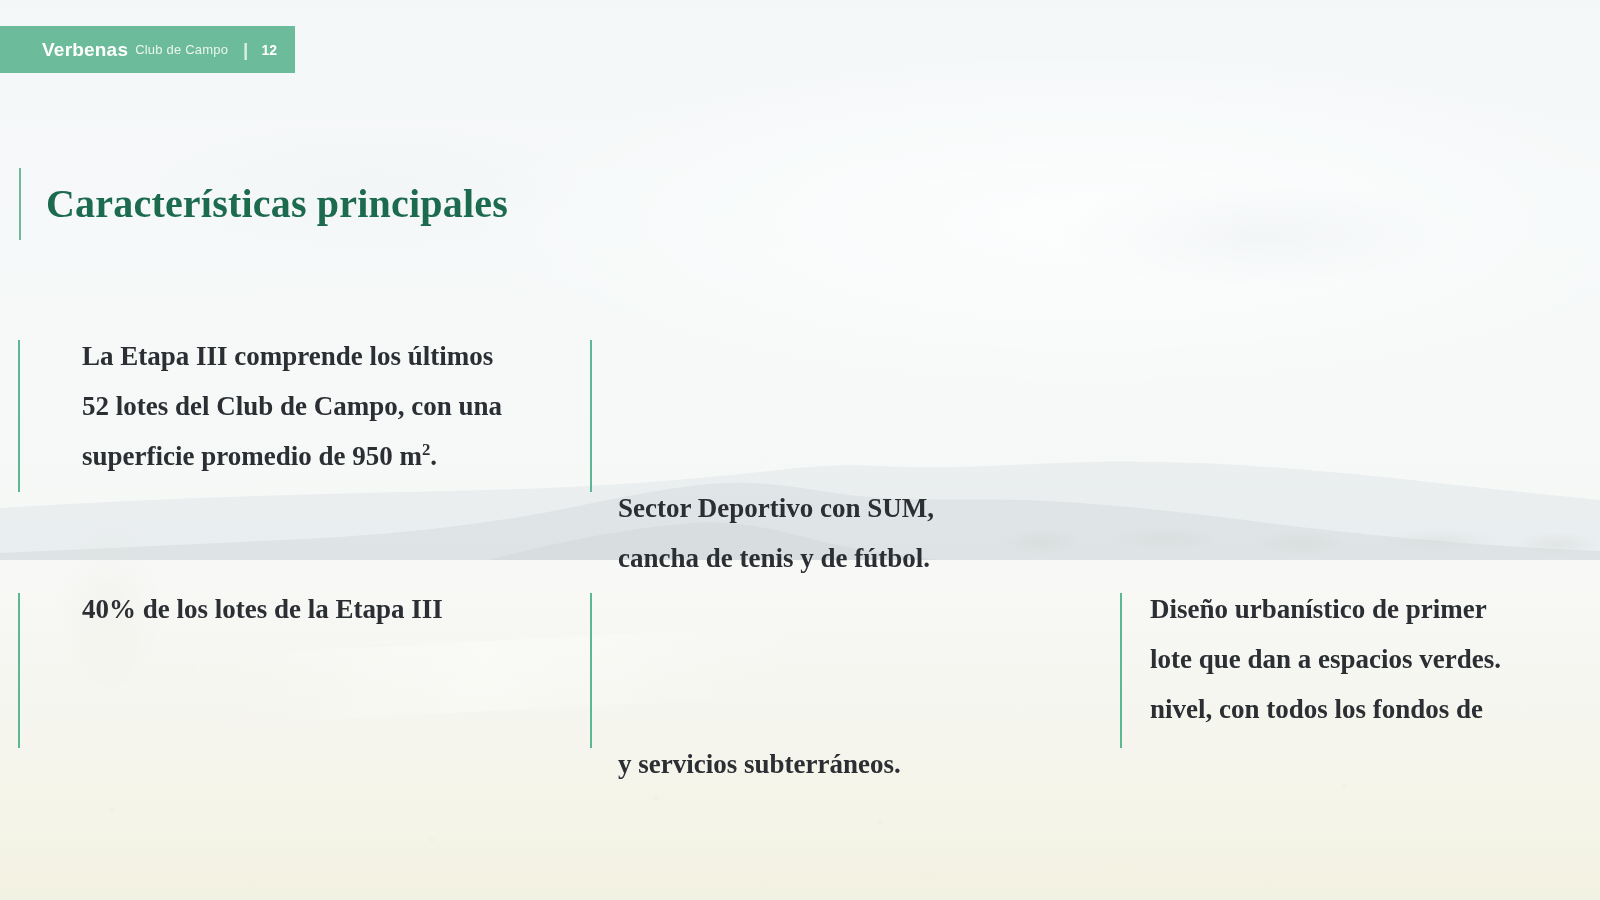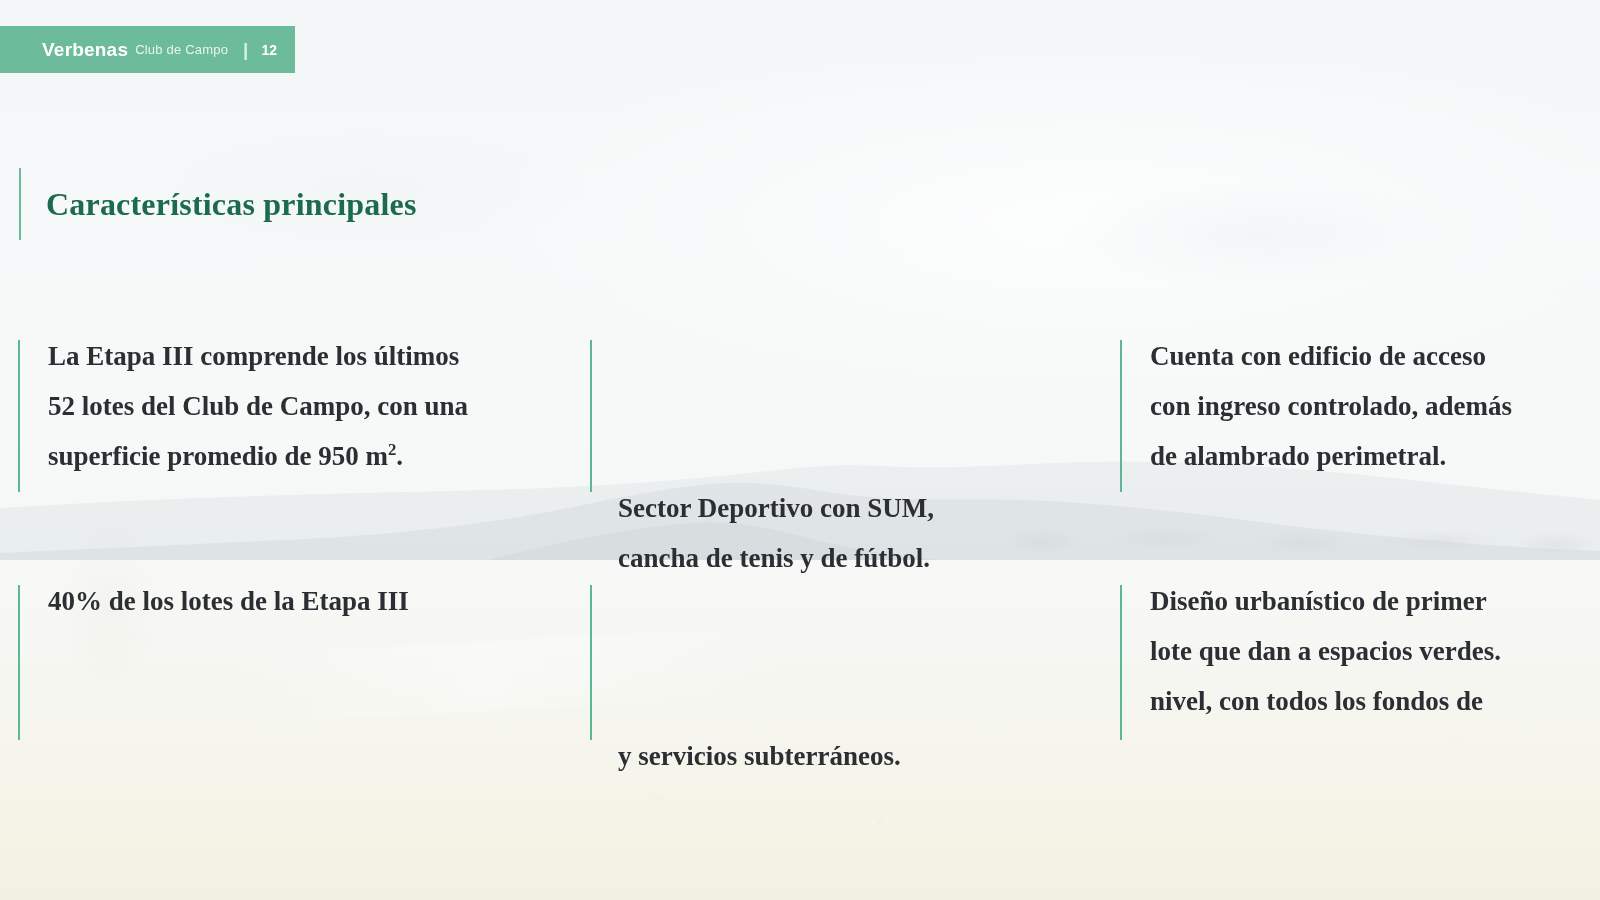--- a/index.html
+++ b/index.html
@@ -124,36 +124,36 @@
     display:flex; align-items:center;
   }
   .title-rule {
     width:2px; height:72px; background:#6cbb9b; flex:0 0 auto;
   }
   .title-text {
     margin-left:25px;
     color:#1d6b4f;
     font-family:"Liberation Serif", serif;
     font-weight:bold;
-    font-size:32px;
+    font-size:40px;
     letter-spacing:.2px;
     line-height:1;
     white-space:nowrap;
   }
 
   
   #feature-grid {
     position:absolute; left:18px; top:340px; width:1560px;
   }
   .feature-row { display:flex; }
   .feature-row.row-1 { height:245px; }
-  .feature-row.row-2 { height:175px; }
+  .feature-row.row-2 { height:175px;margin-top:8px; }
 
   .feature-item { display:flex; flex:0 0 auto; }
-  .feature-item.col-1 { width:572px; }
+  .feature-item.col-1 { width:572px;gap:34px; }
   .feature-item.col-2 { width:530px;flex-direction:column; }
   .feature-item.col-3 { width:458px; }
 
   .feature-rule {
     width:2px; flex:0 0 auto; background:#5cb894;
   }
   .row-1 .feature-rule { height:152px; }
   .row-2 .feature-rule { height:155px; }
 
   .feature-text {
@@ -220,28 +220,20 @@
           <div>superficie promedio de 950 m<sup>2</sup>.</div>
         </div>
     </div>
     <div class="feature-item col-2">
       <div class="feature-rule" style="background: rgb(92, 184, 148);"></div>
       <div class="feature-text">
           <div>Sector Deportivo con SUM,</div>
           <div>cancha de tenis y de fútbol.</div>
         </div>
     </div>
-    <div class="feature-item col-3">
-      <div class="feature-rule" style="background: rgb(92, 184, 148);"></div>
-      <div class="feature-text">
-          <div>Cuenta con edificio de acceso</div>
-          <div>con ingreso controlado, además</div>
-          <div>de alambrado perimetral.</div>
-        </div>
-    </div>
   </div>
 
   <div class="feature-row row-2">
     <div class="feature-item col-1">
       <div class="feature-rule" style="background: rgb(92, 184, 148);"></div>
       <div class="feature-text">
           <div>40% de los lotes de la Etapa III</div>
         </div>
     </div>
     <div class="feature-item col-2">

